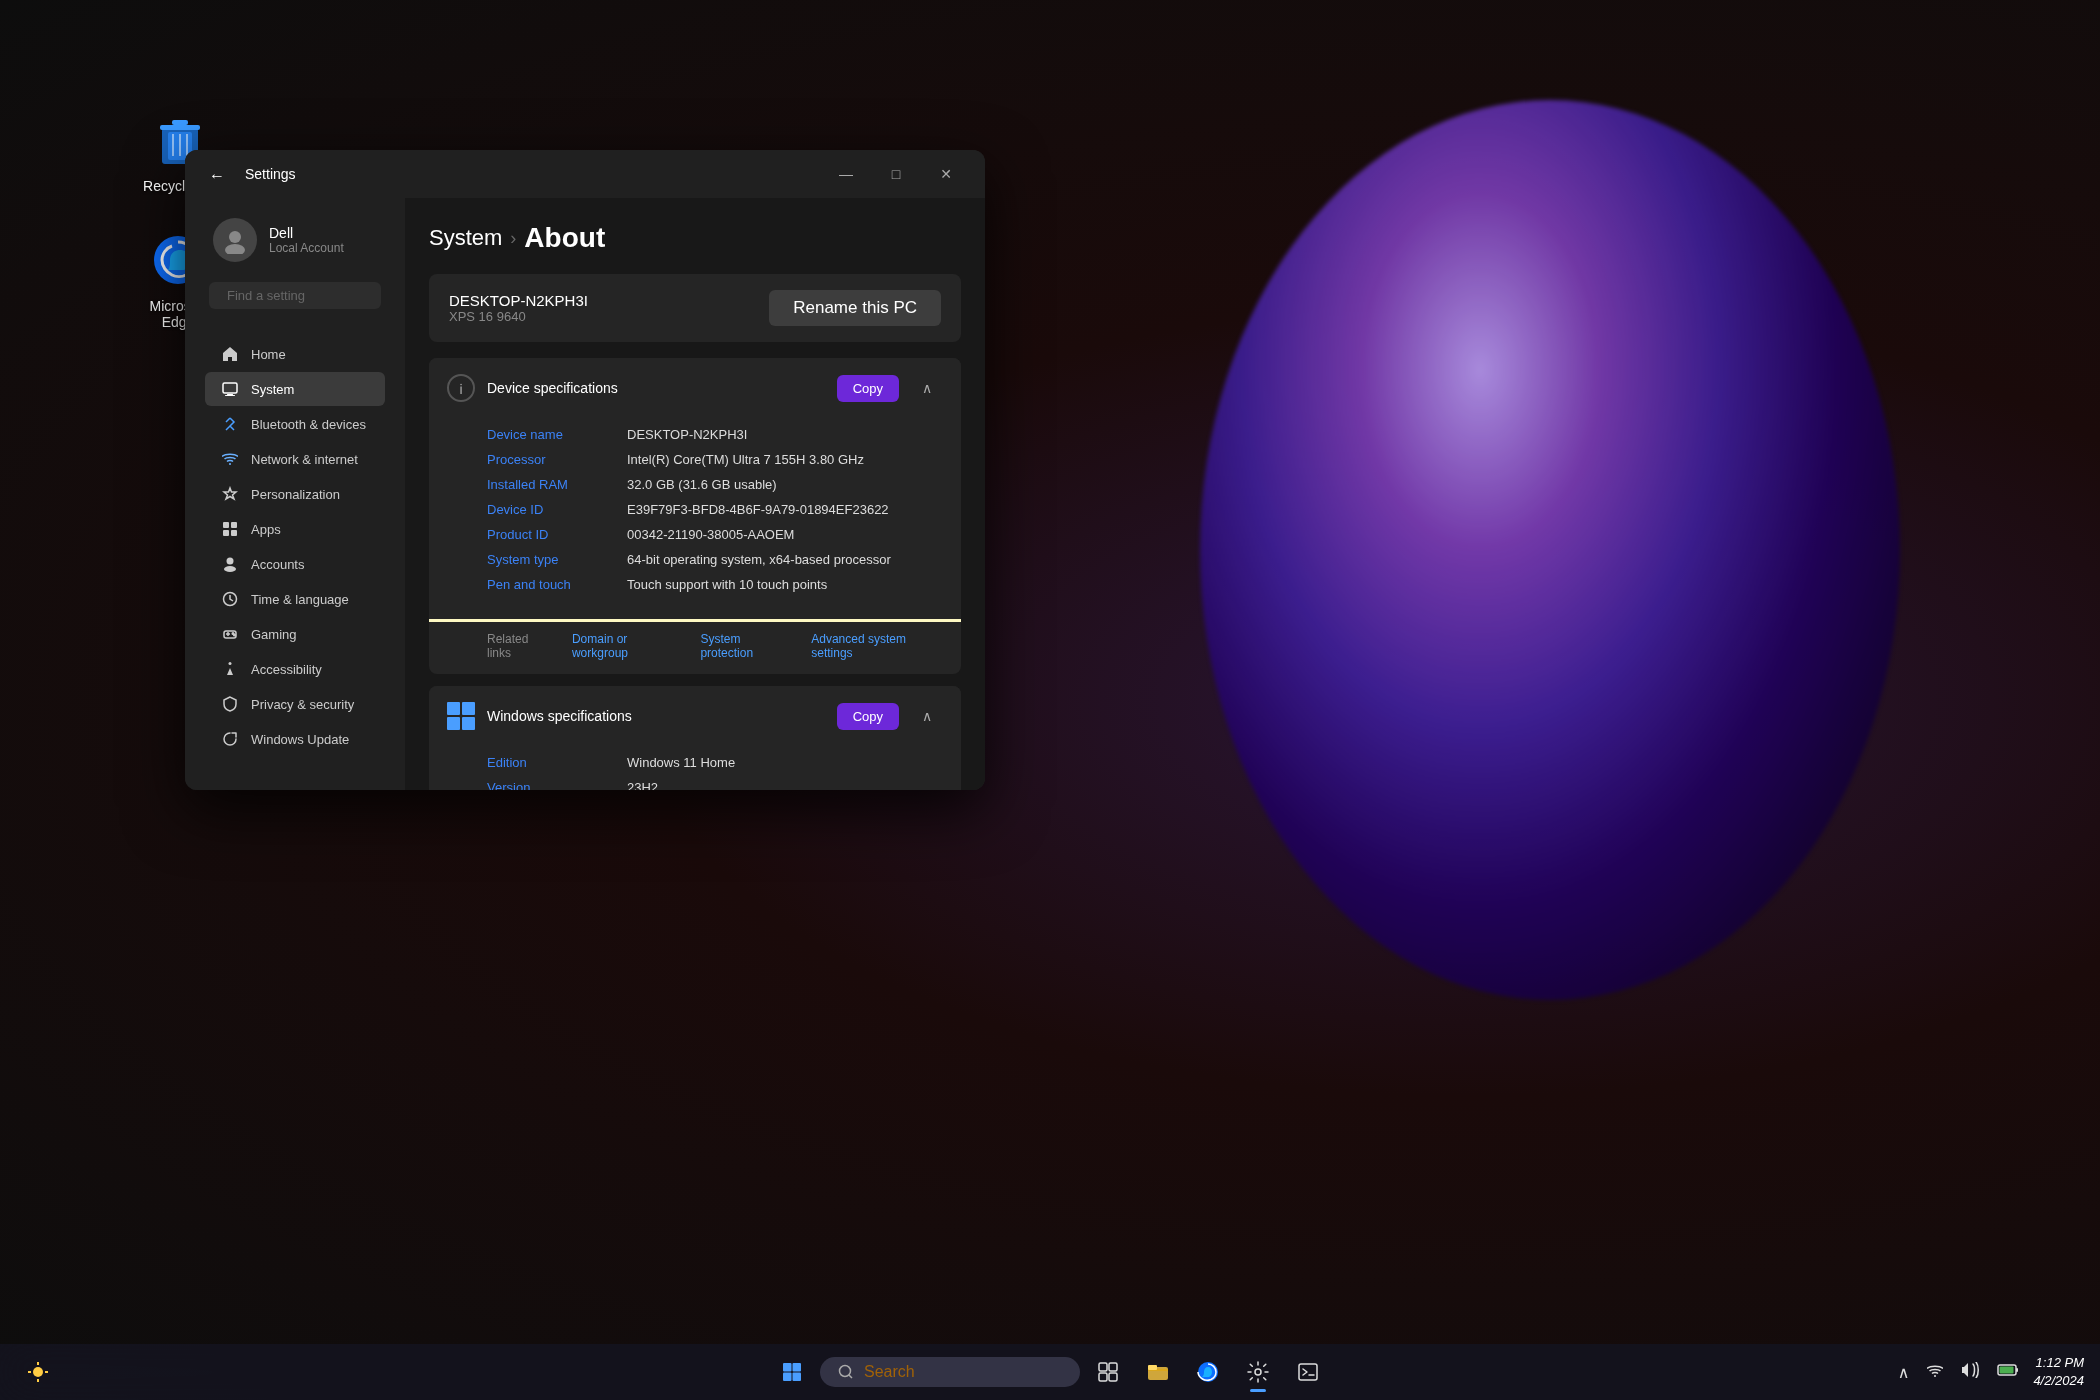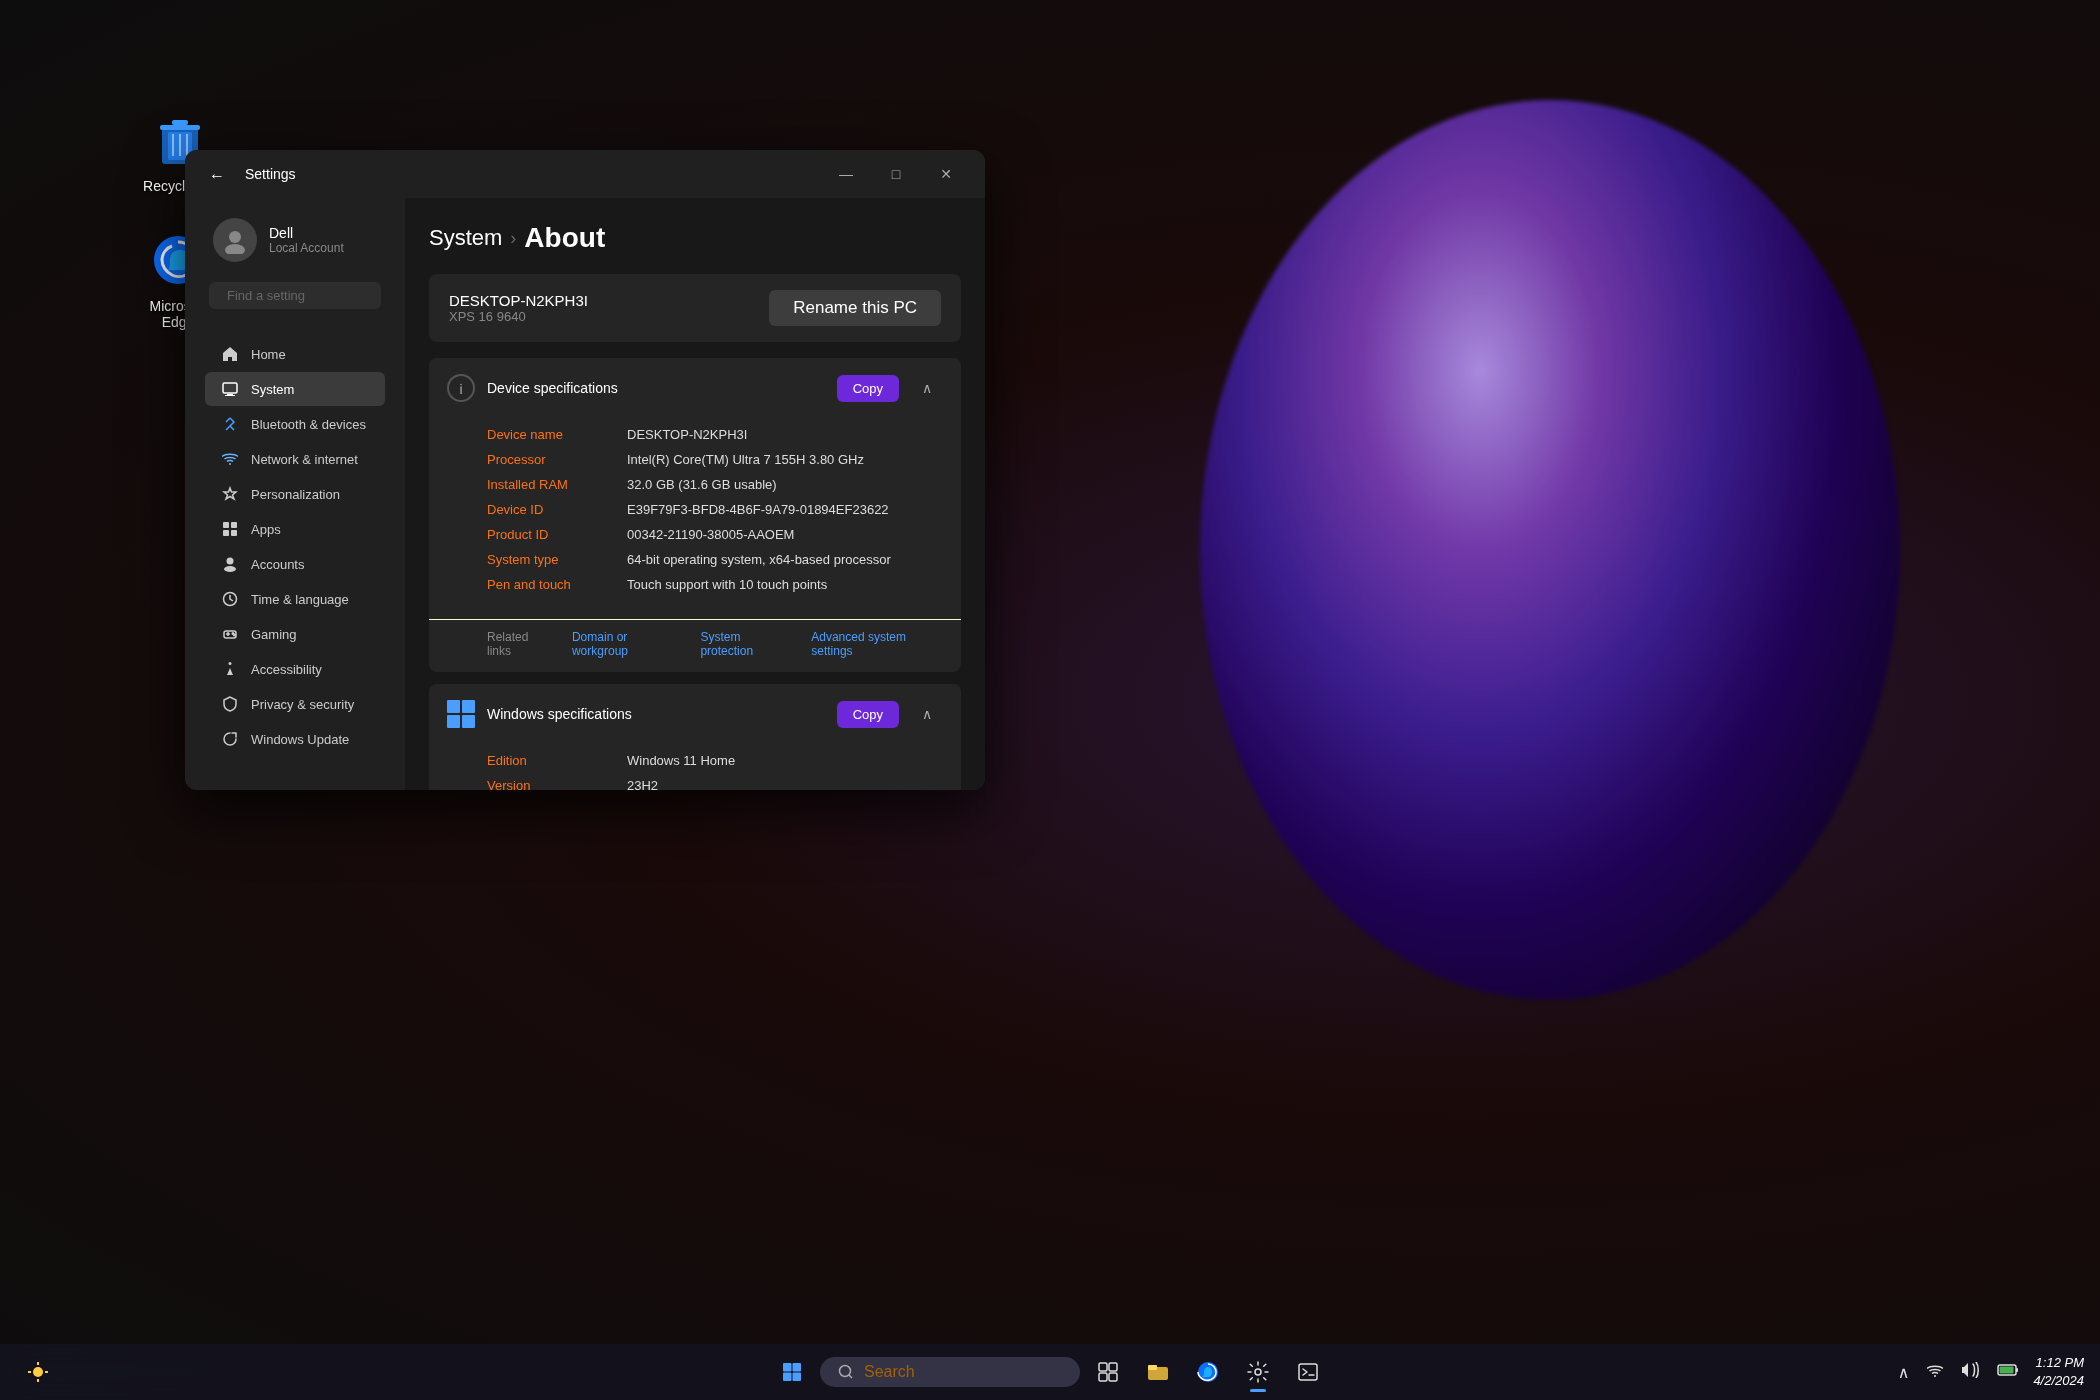--- a/index.html
+++ b/index.html
@@ -355,29 +355,29 @@
 
     .spec-body {
       padding: 4px 18px 16px 58px;
     }
     .spec-row {
       display: grid;
       grid-template-columns: 140px 1fr;
       padding: 5px 0;
       font-size: 13px;
     }
-    .spec-key { color: #f97316; }
+    .spec-key { color: #3b82f6; }
     .spec-val { color: #ddd; }
 
     .related-links {
       display: flex;
       align-items: center;
       gap: 20px;
       padding: 10px 18px 14px 58px;
-      border-top: 1px solid #fef9c3;
+      border-top: 3px solid #fef9c3;
       margin-top: 6px;
     }
     .related-label { color: #888; font-size: 12px; }
     .related-link { color: #4a9eff; font-size: 12px; cursor: pointer; text-decoration: none; }
 
     
     .win-spec-header {
       display: flex;
       align-items: center;
       padding: 14px 18px;

